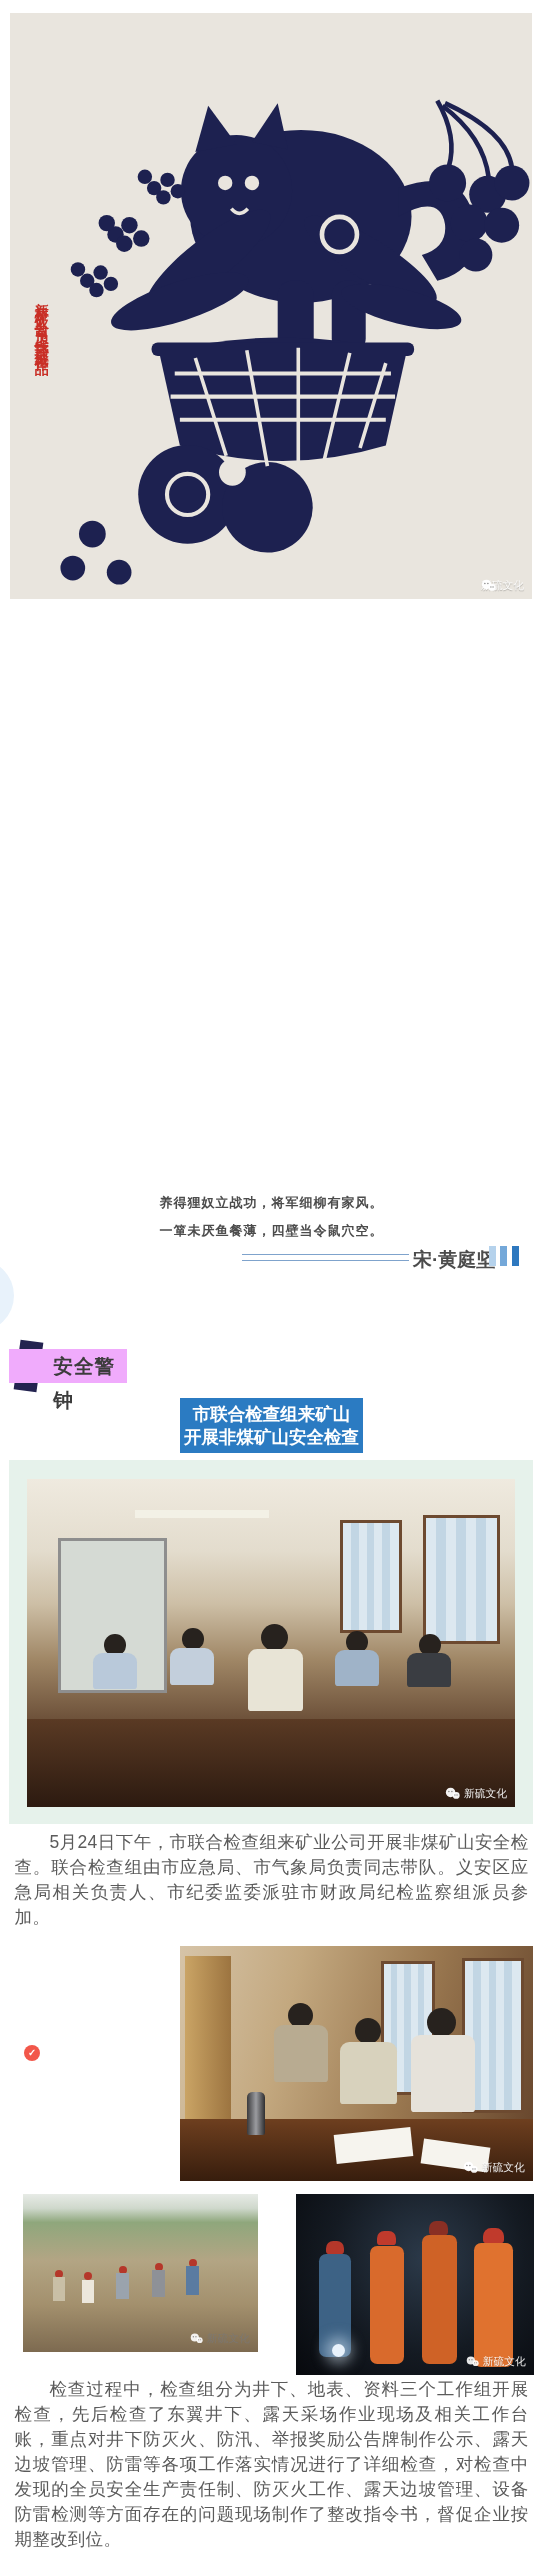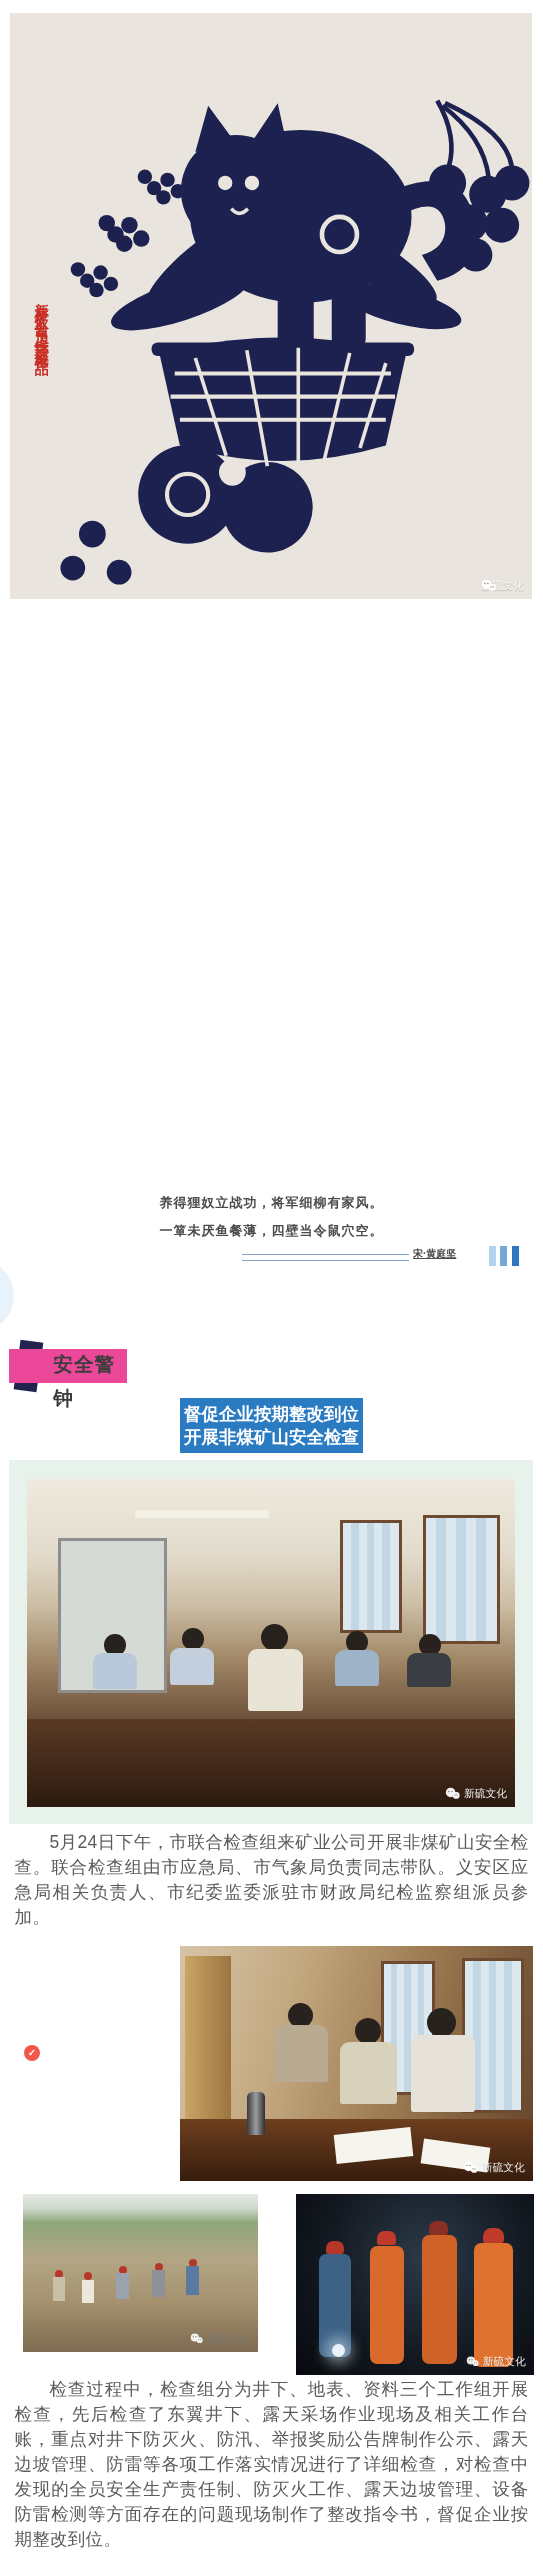--- a/index.html
+++ b/index.html
@@ -16,31 +16,31 @@
   .wm{position:absolute;right:8.2px;bottom:6.2px;display:flex;align-items:center;gap:3.1px;
       color:rgba(255,255,255,.92);font-size:10.8px;text-shadow:0 0.5px 1px rgba(0,0,0,.25);}
   .wm.dark{color:rgba(120,120,120,.75);text-shadow:none;}
 
   
   .poem{margin-top:603px;text-align:center;color:#4c4c4c;font-weight:bold;}
   .poem-line{font-size:13px;line-height:28px;letter-spacing:1px;}
   .poem-attr-row{position:relative;height:23px;margin-top:1px;}
   .attr-lines{position:absolute;left:242px;top:8.2px;width:167px;height:4.6px;
       border-top:1px solid #7fa3cc;border-bottom:1px solid #7fa3cc;}
-  .poem-attr{position:absolute;left:413px;top:1px;font-size:10px;color:#4c4c4c;text-decoration:underline;}
+  .poem-attr{position:absolute;left:413px;top:1px;font-size:19px;color:#4c4c4c;}
   .attr-bars{position:absolute;left:489px;top:0;display:flex;gap:4.1px;}
   .attr-bars span{width:7.2px;height:19.6px;display:block;}
   .ab1{background:#b5d2ec;}.ab2{background:#74a8d9;}.ab3{background:#2e78bf;}
 
   
   .sec-header{position:relative;height:49px;}
   .sec-bar{position:absolute;left:16.5px;top:0;width:23px;height:50px;background:#232350;transform:rotate(8deg);}
-  .sec-box{position:absolute;left:9.3px;top:7.7px;width:118px;height:34px;background:#ec4899;
+  .sec-box{position:absolute;left:9.3px;top:7.7px;width:118px;height:34px;background:#f0abfc;
       line-height:34px;padding-left:44px;box-sizing:border-box;font-size:19.6px;font-weight:bold;
-      color:#3c3c3c;letter-spacing:1px;font-family:Liberation Mono, monospace;}
+      color:#3c3c3c;letter-spacing:1px;}
   .circle-decor{position:absolute;left:-59px;top:-82px;width:73px;height:73px;border-radius:50%;background:#e8f2fb;}
 
   
   .title-box{background:#2b7bc2;color:#ffffff;font-weight:bold;text-align:center;}
   .title-box1{width:183px;margin:7.7px auto 0;padding:5.2px 0 4.6px;font-size:17.5px;line-height:23px;}
 
   
   .frame{margin:6.2px 9.3px 0;background:#e6f2eb;padding:19.6px 18px 17px;box-sizing:border-box;width:524px;}
   .photo{position:relative;overflow:hidden;}
 
@@ -167,21 +167,21 @@
     </div>
   </div>
 
   <div class="sec-header" style="margin-top:72px;">
     <div class="circle-decor"></div>
     <div class="sec-bar"></div>
     <div class="sec-box">安全警钟</div>
   </div>
 
   <div class="title-box title-box1">
-    <div>督促企业按期整改到位</div>
+    <div>市联合检查组来矿山</div>
     <div>开展非煤矿山安全检查</div>
   </div>
 
   <div class="frame">
     <div class="photo" style="width:488px;height:328px;background:linear-gradient(180deg,#efeadf 0%,#e3dccd 22%,#cdbfa6 38%,#a08766 55%,#6b4f38 74%,#402a1c 100%);">
       <div style="position:absolute;left:31px;top:59px;width:103px;height:149px;background:#d5dad4;border:3.1px solid #8e8e8e;"></div>
       <div class="win" style="right:15.5px;top:36px;width:77px;height:129px;"></div>
       <div class="win" style="right:113px;top:41px;width:62px;height:113px;"></div>
       <div style="position:absolute;left:108px;top:31px;width:134px;height:8.2px;background:#f3f1e6;"></div>
       <div class="h" style="left:77px;top:155px;"></div>

